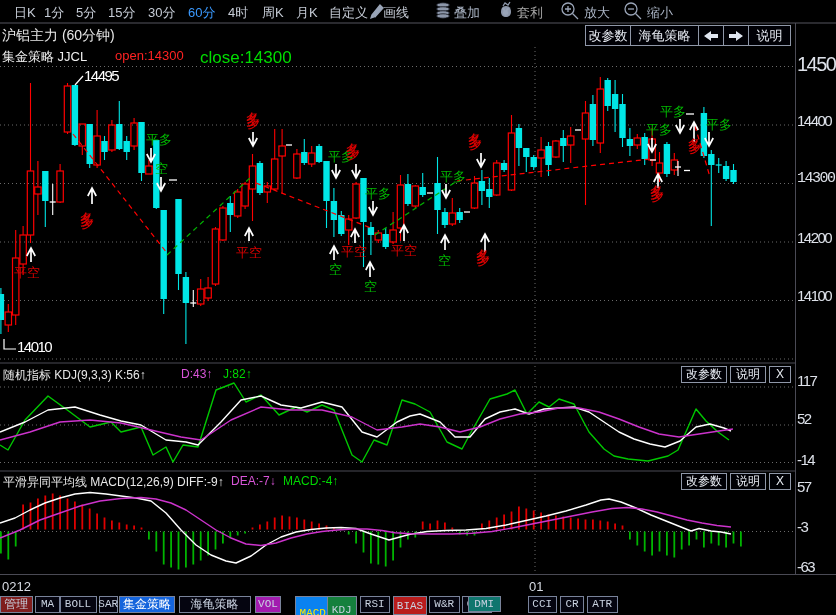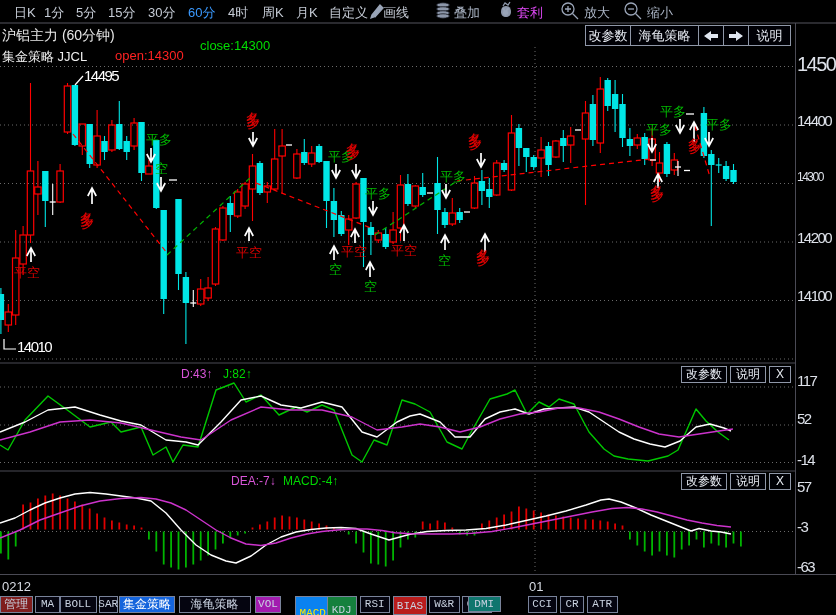--- a/index.html
+++ b/index.html
@@ -6,21 +6,21 @@
     <div style="position:absolute;left:76px;top:4px;color:#c6ccd6;font-size:13px;font-family:'Liberation Sans',sans-serif;font-weight:normal;white-space:nowrap;letter-spacing:0">5分</div>
     <div style="position:absolute;left:108px;top:4px;color:#c6ccd6;font-size:13px;font-family:'Liberation Sans',sans-serif;font-weight:normal;white-space:nowrap;letter-spacing:0">15分</div>
     <div style="position:absolute;left:148px;top:4px;color:#c6ccd6;font-size:13px;font-family:'Liberation Sans',sans-serif;font-weight:normal;white-space:nowrap;letter-spacing:0">30分</div>
     <div style="position:absolute;left:188px;top:4px;color:#3b9aff;font-size:13px;font-family:'Liberation Sans',sans-serif;font-weight:normal;white-space:nowrap;letter-spacing:0">60分</div>
     <div style="position:absolute;left:228px;top:4px;color:#c6ccd6;font-size:13px;font-family:'Liberation Sans',sans-serif;font-weight:normal;white-space:nowrap;letter-spacing:0">4时</div>
     <div style="position:absolute;left:262px;top:4px;color:#c6ccd6;font-size:13px;font-family:'Liberation Sans',sans-serif;font-weight:normal;white-space:nowrap;letter-spacing:0">周K</div>
     <div style="position:absolute;left:296px;top:4px;color:#c6ccd6;font-size:13px;font-family:'Liberation Sans',sans-serif;font-weight:normal;white-space:nowrap;letter-spacing:0">月K</div>
     <div style="position:absolute;left:329px;top:4px;color:#c6ccd6;font-size:13px;font-family:'Liberation Sans',sans-serif;font-weight:normal;white-space:nowrap;letter-spacing:0">自定义</div>
     <div style="position:absolute;left:383px;top:4px;color:#c6ccd6;font-size:13px;font-family:'Liberation Sans',sans-serif;font-weight:normal;white-space:nowrap;letter-spacing:0">画线</div>
     <div style="position:absolute;left:454px;top:4px;color:#aab4c4;font-size:13px;font-family:'Liberation Sans',sans-serif;font-weight:normal;white-space:nowrap;letter-spacing:0">叠加</div>
-    <div style="position:absolute;left:517px;top:4px;color:#d946ef;font-size:13px;font-family:'Liberation Sans',sans-serif;font-weight:normal;white-space:nowrap;letter-spacing:0">套利</div>
+    <div style="position:absolute;left:517px;top:4px;color:#a3a3a3;font-size:13px;font-family:'Liberation Sans',sans-serif;font-weight:normal;white-space:nowrap;letter-spacing:0">套利</div>
     <div style="position:absolute;left:584px;top:4px;color:#aab4c4;font-size:13px;font-family:'Liberation Sans',sans-serif;font-weight:normal;white-space:nowrap;letter-spacing:0">放大</div>
     <div style="position:absolute;left:647px;top:4px;color:#aab4c4;font-size:13px;font-family:'Liberation Sans',sans-serif;font-weight:normal;white-space:nowrap;letter-spacing:0">缩小</div>
     <svg width="836" height="22" style="position:absolute;left:0;top:0" xmlns="http://www.w3.org/2000/svg">
 <g stroke="#9aa5b8" fill="none" stroke-width="1.3">
 <path d="M372,15 L380,5 L383,8 L375,17 Z M372,15 L371,18 L374,17" fill="#9aa5b8"></path>
 <ellipse cx="443" cy="5" rx="6.5" ry="2.2" fill="#8d97aa" stroke="#15181f" stroke-width="0.8"></ellipse>
 <ellipse cx="443" cy="9" rx="6.5" ry="2.2" fill="#8d97aa" stroke="#15181f" stroke-width="0.8"></ellipse>
 <ellipse cx="443" cy="13" rx="6.5" ry="2.2" fill="#8d97aa" stroke="#15181f" stroke-width="0.8"></ellipse>
 <ellipse cx="443" cy="16" rx="6.5" ry="2.2" fill="#8d97aa" stroke="#15181f" stroke-width="0.8"></ellipse>
 <path d="M506,6 C510,6 511,9 511,12 C511,15 509,17 506,17 C503,17 501,15 501,12 C501,9 502,6 506,6 Z" fill="#8d97aa" stroke="none"></path>
@@ -43,34 +43,36 @@
       </svg>
     </div>
     <div style="position:absolute;left:723px;top:25px;width:26px;height:21px;border:1px solid #8f97a8;background:#000005;color:#e8ecf4;font-size:13px;font-family:'Liberation Sans',sans-serif;display:flex;align-items:center;justify-content:center;box-sizing:border-box">
       <svg width="16" height="12" xmlns="http://www.w3.org/2000/svg">
         <path d="M15,6 L8,1 L8,4 L1,4 L1,8 L8,8 L8,11 Z" fill="#dfe5f0"></path>
       </svg>
     </div>
     <div style="position:absolute;left:748px;top:25px;width:43px;height:21px;border:1px solid #8f97a8;background:#000005;color:#e8ecf4;font-size:13px;font-family:'Liberation Sans',sans-serif;display:flex;align-items:center;justify-content:center;box-sizing:border-box">说明</div>
     <div style="position:absolute;left:2px;top:48px;color:#f0f0f0;font-size:13px;font-family:'Liberation Sans',sans-serif;font-weight:normal;white-space:nowrap;letter-spacing:0">集金策略 JJCL</div>
     <div style="position:absolute;left:115px;top:48px;color:#ff2222;font-size:13px;font-family:'Liberation Sans',sans-serif;font-weight:normal;white-space:nowrap;letter-spacing:0">open:14300</div>
-    <div style="position:absolute;left:200px;top:38px;color:#00dd00;font-size:13px;font-family:'Liberation Sans',sans-serif;font-weight:normal;white-space:nowrap;letter-spacing:0">close:14300</div>
+    <div style="position:absolute;left:200px;top:48px;color:#00dd00;font-size:17px;font-family:'Liberation Sans',sans-serif;font-weight:normal;white-space:nowrap;letter-spacing:0">close:14300</div>
+    <div style="position:absolute;left:3px;top:367px;color:#e8e8e8;font-size:12px;font-family:'Liberation Sans',sans-serif;font-weight:normal;white-space:nowrap;letter-spacing:0">随机指标 KDJ(9,3,3) K:56↑</div>
     <div style="position:absolute;left:181px;top:367px;color:#d855d8;font-size:12px;font-family:'Liberation Sans',sans-serif;font-weight:normal;white-space:nowrap;letter-spacing:0">D:43↑</div>
     <div style="position:absolute;left:223px;top:367px;color:#00d800;font-size:12px;font-family:'Liberation Sans',sans-serif;font-weight:normal;white-space:nowrap;letter-spacing:0">J:82↑</div>
     <div style="position:absolute;left:681px;top:366px;width:46px;height:16.5px;border:1px solid #8f97a8;background:#000005;color:#e8ecf4;font-size:12px;font-family:'Liberation Sans',sans-serif;display:flex;align-items:center;justify-content:center;box-sizing:border-box">改参数</div>
     <div style="position:absolute;left:730px;top:366px;width:36px;height:16.5px;border:1px solid #8f97a8;background:#000005;color:#e8ecf4;font-size:12px;font-family:'Liberation Sans',sans-serif;display:flex;align-items:center;justify-content:center;box-sizing:border-box">说明</div>
     <div style="position:absolute;left:769px;top:366px;width:22px;height:16.5px;border:1px solid #8f97a8;background:#000005;color:#e8ecf4;font-size:12px;font-family:'Liberation Sans',sans-serif;display:flex;align-items:center;justify-content:center;box-sizing:border-box">X</div>
+    <div style="position:absolute;left:3px;top:474px;color:#e8e8e8;font-size:12px;font-family:'Liberation Sans',sans-serif;font-weight:normal;white-space:nowrap;letter-spacing:0">平滑异同平均线 MACD(12,26,9) DIFF:-9↑</div>
     <div style="position:absolute;left:231px;top:474px;color:#d855d8;font-size:12px;font-family:'Liberation Sans',sans-serif;font-weight:normal;white-space:nowrap;letter-spacing:0">DEA:-7↓</div>
     <div style="position:absolute;left:283px;top:474px;color:#00d800;font-size:12px;font-family:'Liberation Sans',sans-serif;font-weight:normal;white-space:nowrap;letter-spacing:0">MACD:-4↑</div>
     <div style="position:absolute;left:681px;top:473px;width:46px;height:16.5px;border:1px solid #8f97a8;background:#000005;color:#e8ecf4;font-size:12px;font-family:'Liberation Sans',sans-serif;display:flex;align-items:center;justify-content:center;box-sizing:border-box">改参数</div>
     <div style="position:absolute;left:730px;top:473px;width:36px;height:16.5px;border:1px solid #8f97a8;background:#000005;color:#e8ecf4;font-size:12px;font-family:'Liberation Sans',sans-serif;display:flex;align-items:center;justify-content:center;box-sizing:border-box">说明</div>
     <div style="position:absolute;left:769px;top:473px;width:22px;height:16.5px;border:1px solid #8f97a8;background:#000005;color:#e8ecf4;font-size:12px;font-family:'Liberation Sans',sans-serif;display:flex;align-items:center;justify-content:center;box-sizing:border-box">X</div>
     <div style="position:absolute;left:797px;top:53px;color:#dde1e9;font-size:20px;font-family:'Liberation Sans',sans-serif;font-weight:normal;white-space:nowrap;letter-spacing:-1.5px">14500</div>
     <div style="position:absolute;left:797px;top:111.5px;color:#dde1e9;font-size:15px;font-family:'Liberation Sans',sans-serif;font-weight:normal;white-space:nowrap;letter-spacing:-1.5px">14400</div>
-    <div style="position:absolute;left:797px;top:170px;color:#dde1e9;font-size:12px;font-family:Liberation Sans, sans-serif;font-weight:normal;white-space:nowrap;letter-spacing:-1.5px">14300</div>
+    <div style="position:absolute;left:797px;top:170px;color:#dde1e9;font-size:15px;font-family:Liberation Mono, monospace;font-weight:normal;white-space:nowrap;letter-spacing:-1.5px">14300</div>
     <div style="position:absolute;left:797px;top:228.5px;color:#dde1e9;font-size:15px;font-family:'Liberation Sans',sans-serif;font-weight:normal;white-space:nowrap;letter-spacing:-1.5px">14200</div>
     <div style="position:absolute;left:797px;top:287px;color:#dde1e9;font-size:15px;font-family:'Liberation Sans',sans-serif;font-weight:normal;white-space:nowrap;letter-spacing:-1.5px">14100</div>
     <div style="position:absolute;left:797px;top:372px;color:#dde1e9;font-size:15px;font-family:'Liberation Sans',sans-serif;font-weight:normal;white-space:nowrap;letter-spacing:-1.5px">117</div>
     <div style="position:absolute;left:797px;top:409.5px;color:#dde1e9;font-size:15px;font-family:'Liberation Sans',sans-serif;font-weight:normal;white-space:nowrap;letter-spacing:-1.5px">52</div>
     <div style="position:absolute;left:797px;top:451px;color:#dde1e9;font-size:15px;font-family:'Liberation Sans',sans-serif;font-weight:normal;white-space:nowrap;letter-spacing:-1.5px">-14</div>
     <div style="position:absolute;left:797px;top:477.5px;color:#dde1e9;font-size:15px;font-family:'Liberation Sans',sans-serif;font-weight:normal;white-space:nowrap;letter-spacing:-1.5px">57</div>
     <div style="position:absolute;left:797px;top:518px;color:#dde1e9;font-size:15px;font-family:'Liberation Sans',sans-serif;font-weight:normal;white-space:nowrap;letter-spacing:-1.5px">-3</div>
     <div style="position:absolute;left:797px;top:557.5px;color:#dde1e9;font-size:15px;font-family:'Liberation Sans',sans-serif;font-weight:normal;white-space:nowrap;letter-spacing:-1.5px">-63</div>
     <div style="position:absolute;left:2px;top:579px;color:#d8dce4;font-size:13px;font-family:'Liberation Sans',sans-serif;font-weight:normal;white-space:nowrap;letter-spacing:0">0212</div>
     <div style="position:absolute;left:529px;top:579px;color:#d8dce4;font-size:13px;font-family:'Liberation Sans',sans-serif;font-weight:normal;white-space:nowrap;letter-spacing:0">01</div>

